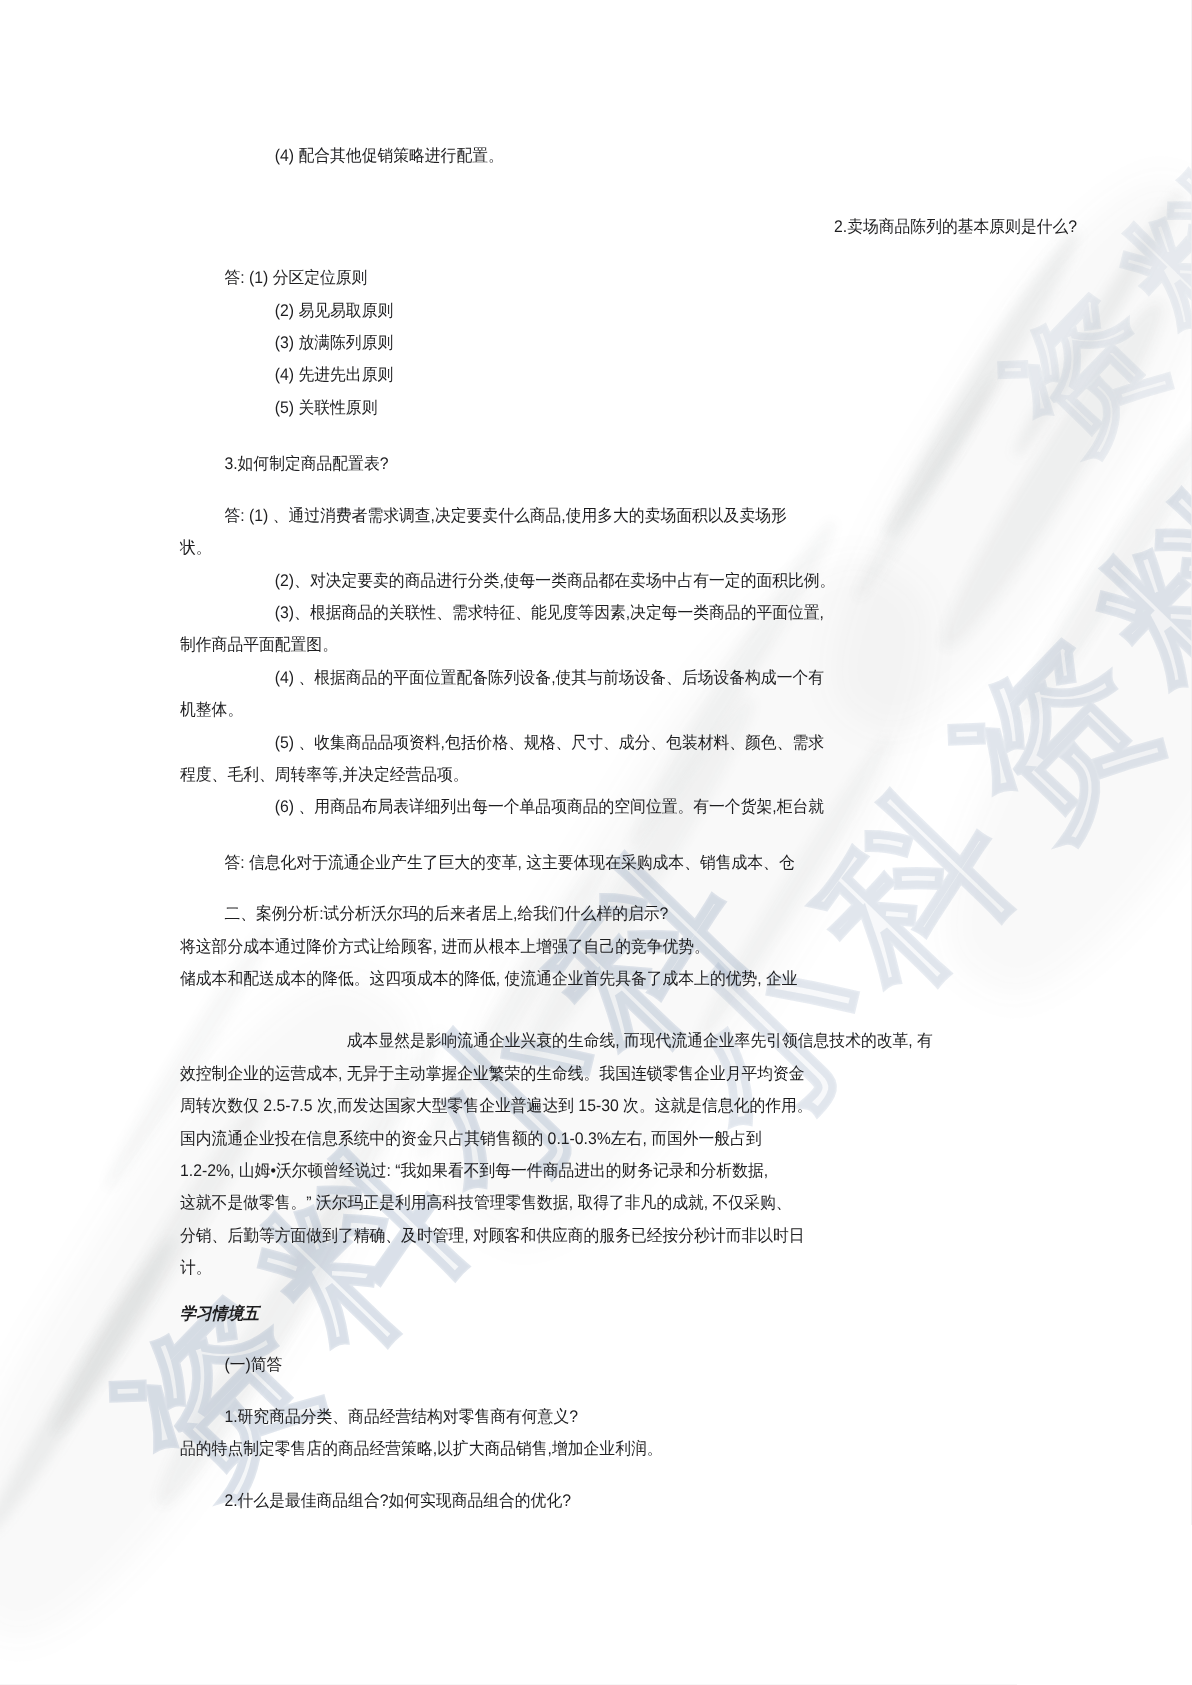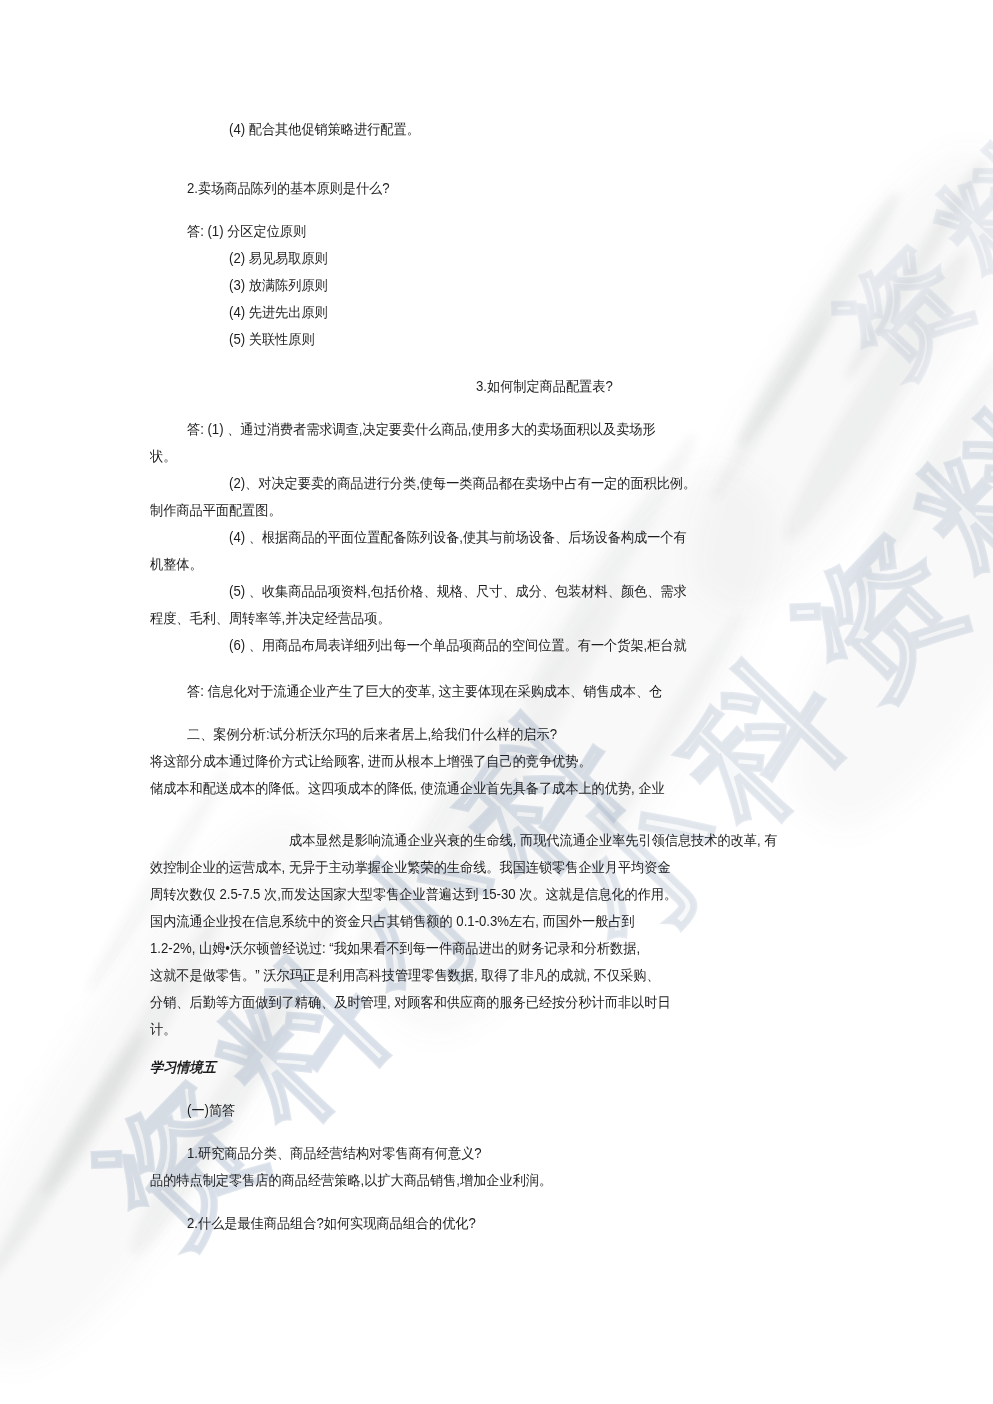--- a/index.html
+++ b/index.html
@@ -125,30 +125,31 @@
     <div class="streak s12"></div>
     <div class="streak s13"></div>
     <div class="streak s14"></div>
     <div class="wm-text wm-a">资料小科</div>
     <div class="wm-text wm-b">小科资料</div>
     <div class="wm-text wm-c">资料</div>
   </div>
 
   <div class="content" id="doc-content">
       <div class="line ind2"><span>(4) 配合其他促销策略进行配置。</span></div>
-      <div class="line ind1" style="margin-top: 32px;"><span>2.卖场商品陈列的基本原则是什么?</span></div>
+      <div class="line ind1" style="margin-top: 32px; text-align: right;"><span>2.卖场商品陈列的基本原则是什么?</span></div>
       <div class="line ind1"><span>答: (1) 分区定位原则</span></div>
       <div class="line ind2"><span>(2) 易见易取原则</span></div>
       <div class="line ind2"><span>(3) 放满陈列原则</span></div>
       <div class="line ind2"><span>(4) 先进先出原则</span></div>
       <div class="line ind2"><span>(5) 关联性原则</span></div>
-      <div class="line ind1" style="margin-top: 20px; text-align: center;"><span>3.如何制定商品配置表?</span></div>
+      <div class="line ind1" style="margin-top: 20px;"><span>3.如何制定商品配置表?</span></div>
       <div class="line ind1"><span>答: (1) 、通过消费者需求调查,决定要卖什么商品,使用多大的卖场面积以及卖场形</span></div>
       <div class="line ind0"><span>状。</span></div>
       <div class="line ind2"><span>(2)、对决定要卖的商品进行分类,使每一类商品都在卖场中占有一定的面积比例。</span></div>
+      <div class="line ind2"><span>(3)、根据商品的关联性、需求特征、能见度等因素,决定每一类商品的平面位置,</span></div>
       <div class="line ind0"><span>制作商品平面配置图。</span></div>
       <div class="line ind2"><span>(4) 、根据商品的平面位置配备陈列设备,使其与前场设备、后场设备构成一个有</span></div>
       <div class="line ind0"><span>机整体。</span></div>
       <div class="line ind2"><span>(5) 、收集商品品项资料,包括价格、规格、尺寸、成分、包装材料、颜色、需求</span></div>
       <div class="line ind0"><span>程度、毛利、周转率等,并决定经营品项。</span></div>
       <div class="line ind2"><span>(6) 、用商品布局表详细列出每一个单品项商品的空间位置。有一个货架,柜台就</span></div>
       <div class="line ind1" style="margin-top: 19px;"><span>答: 信息化对于流通企业产生了巨大的变革, 这主要体现在采购成本、销售成本、仓</span></div>
       <div class="line ind1"><span>二、案例分析:试分析沃尔玛的后来者居上,给我们什么样的启示?</span></div>
       <div class="line ind0"><span>将这部分成本通过降价方式让给顾客, 进而从根本上增强了自己的竞争优势。</span></div>
       <div class="line ind0"><span>储成本和配送成本的降低。这四项成本的降低, 使流通企业首先具备了成本上的优势, 企业</span></div>

